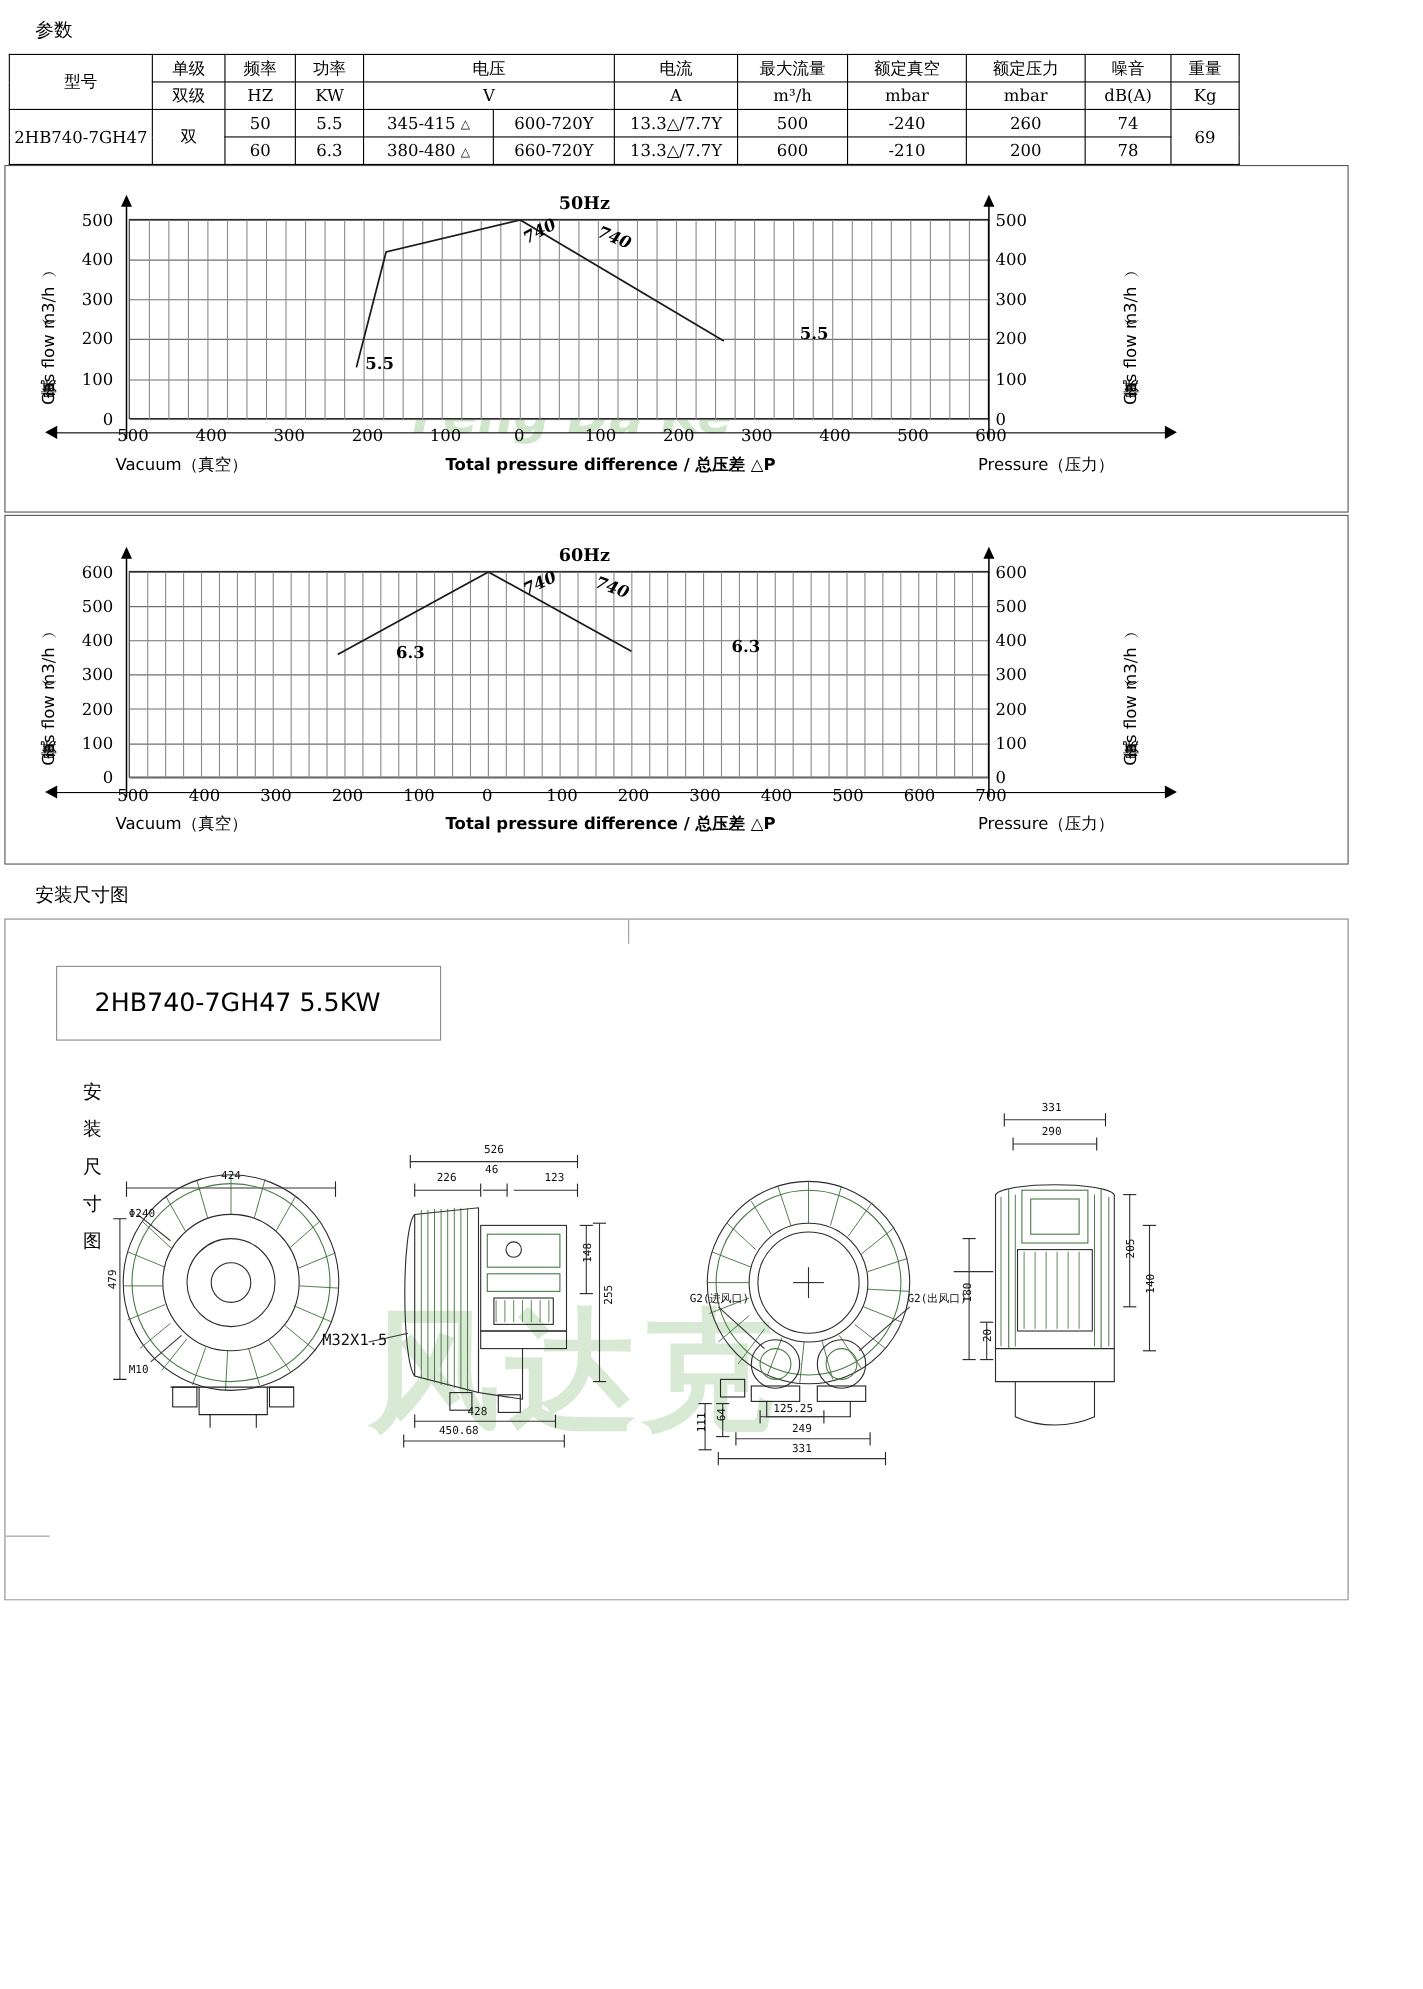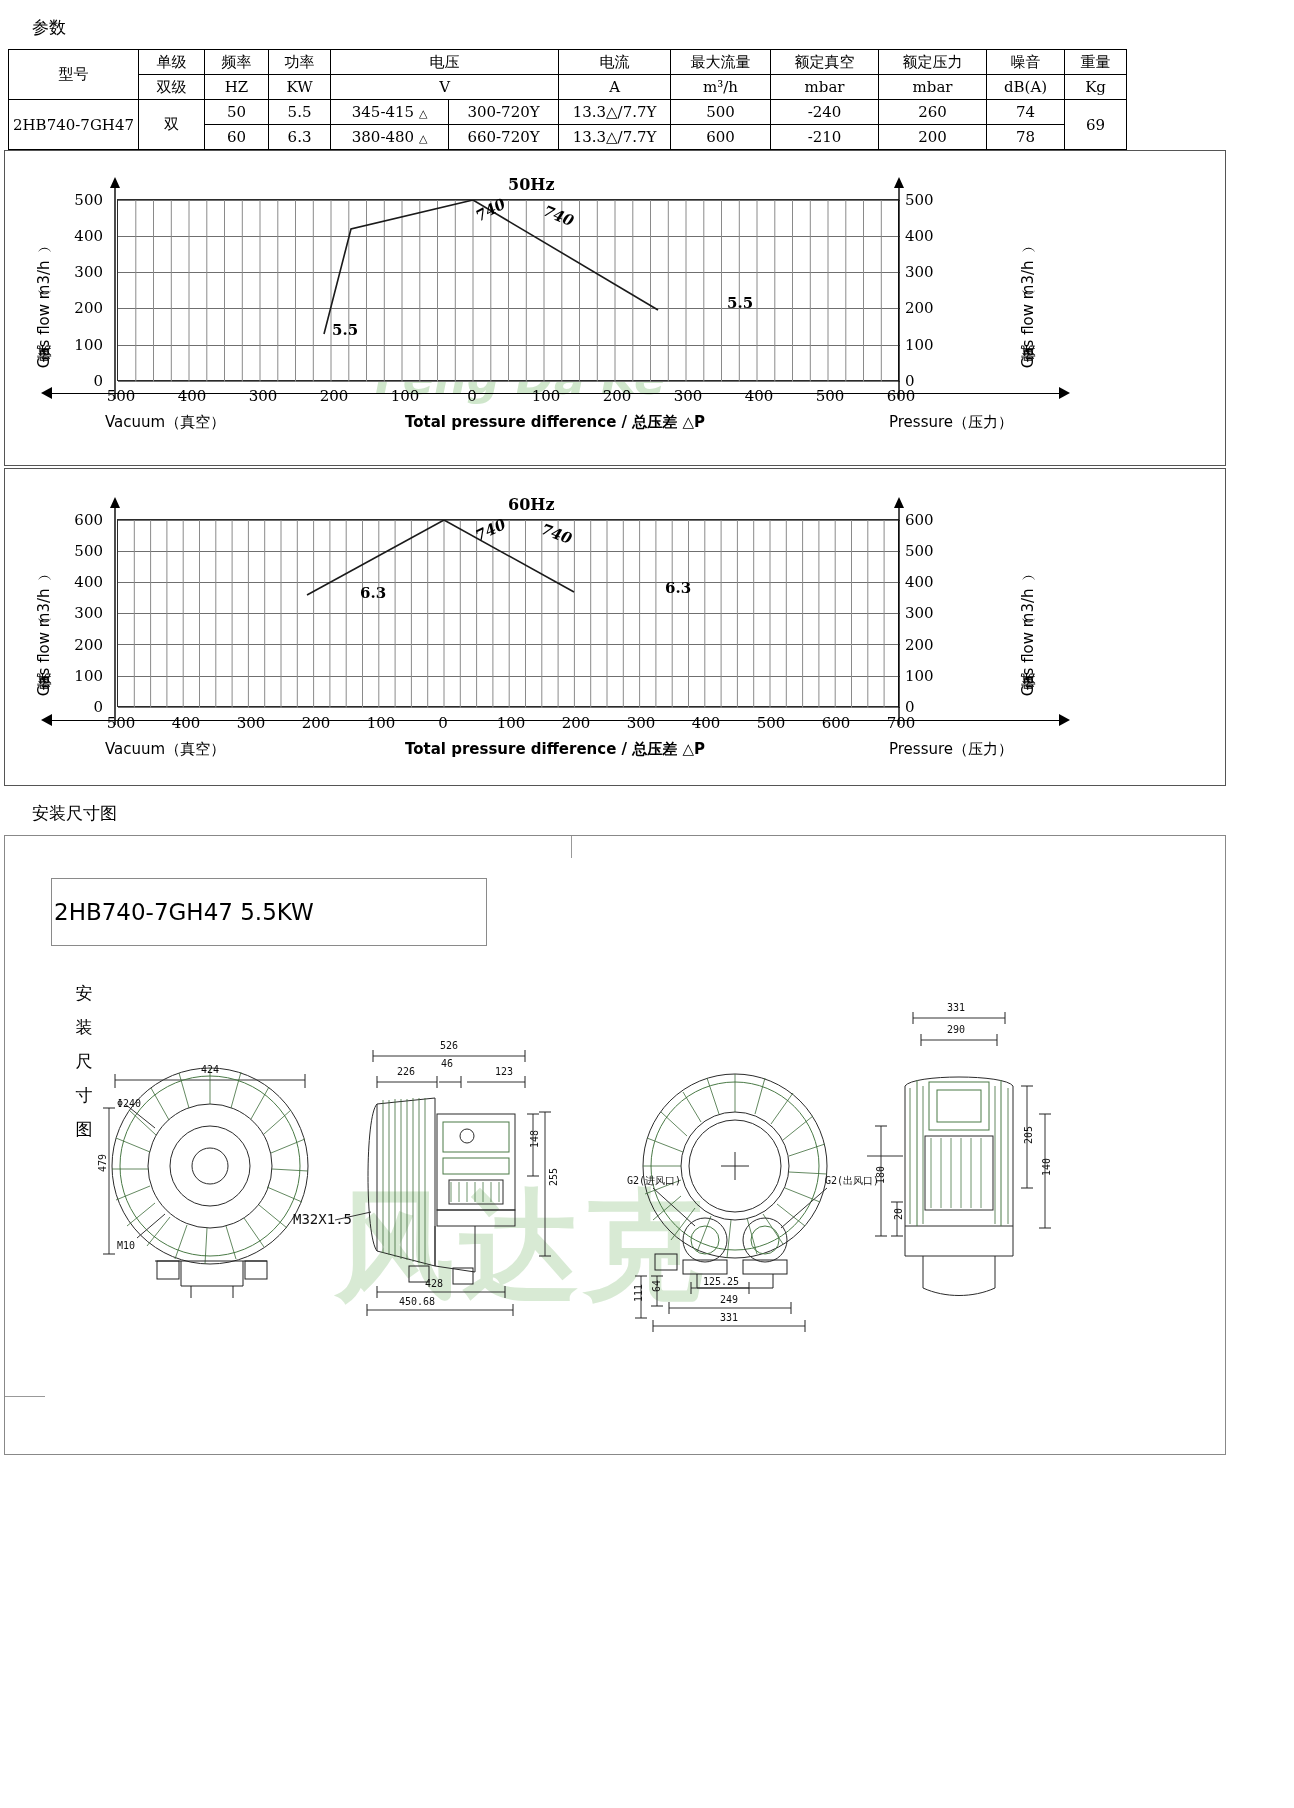--- a/index.html
+++ b/index.html
@@ -139,24 +139,24 @@
     border-top: 1px solid #888;
     background:#fff;
     overflow:hidden;
   }
   .dim-top-divider {
     position:absolute; top:0; left:566px; width:1px; height:22px; background:#999;
   }
   .model-box {
     position:absolute;
     left: 46px; top: 42px;
-    width: 436px; height: 68px;
+    width: 350px; height: 68px;
     border: 1px solid #8a8a8a;
     display:flex; align-items:center;
-    padding-left: 2px;
+    padding-left: 34px;
     font-family: "DejaVu Sans", sans-serif;
     font-size: 23px;
   }
   .side-label {
     position:absolute;
     left: 66px; top: 140px;
     width: 26px;
     font-family: "DejaVu Sans", sans-serif;
     font-size: 17px;
     line-height: 34px;
@@ -223,21 +223,21 @@
       </tr>
       <tr>
         <td rowspan="2">2HB740-7GH47</td>
         <td rowspan="2">双</td>
         <td>50</td>
         <td>5.5</td>
         <td style="width:118px">
           <span>345-415</span>
           <span class="tri">△</span>
         </td>
-        <td style="width:110px">300-720Y</td>
+        <td style="width:110px">600-720Y</td>
         <td>13.3△/7.7Y</td>
         <td>500</td>
         <td>-240</td>
         <td>260</td>
         <td>74</td>
         <td rowspan="2" class="wcell">69</td>
       </tr>
       <tr>
         <td>60</td>
         <td>6.3</td>

